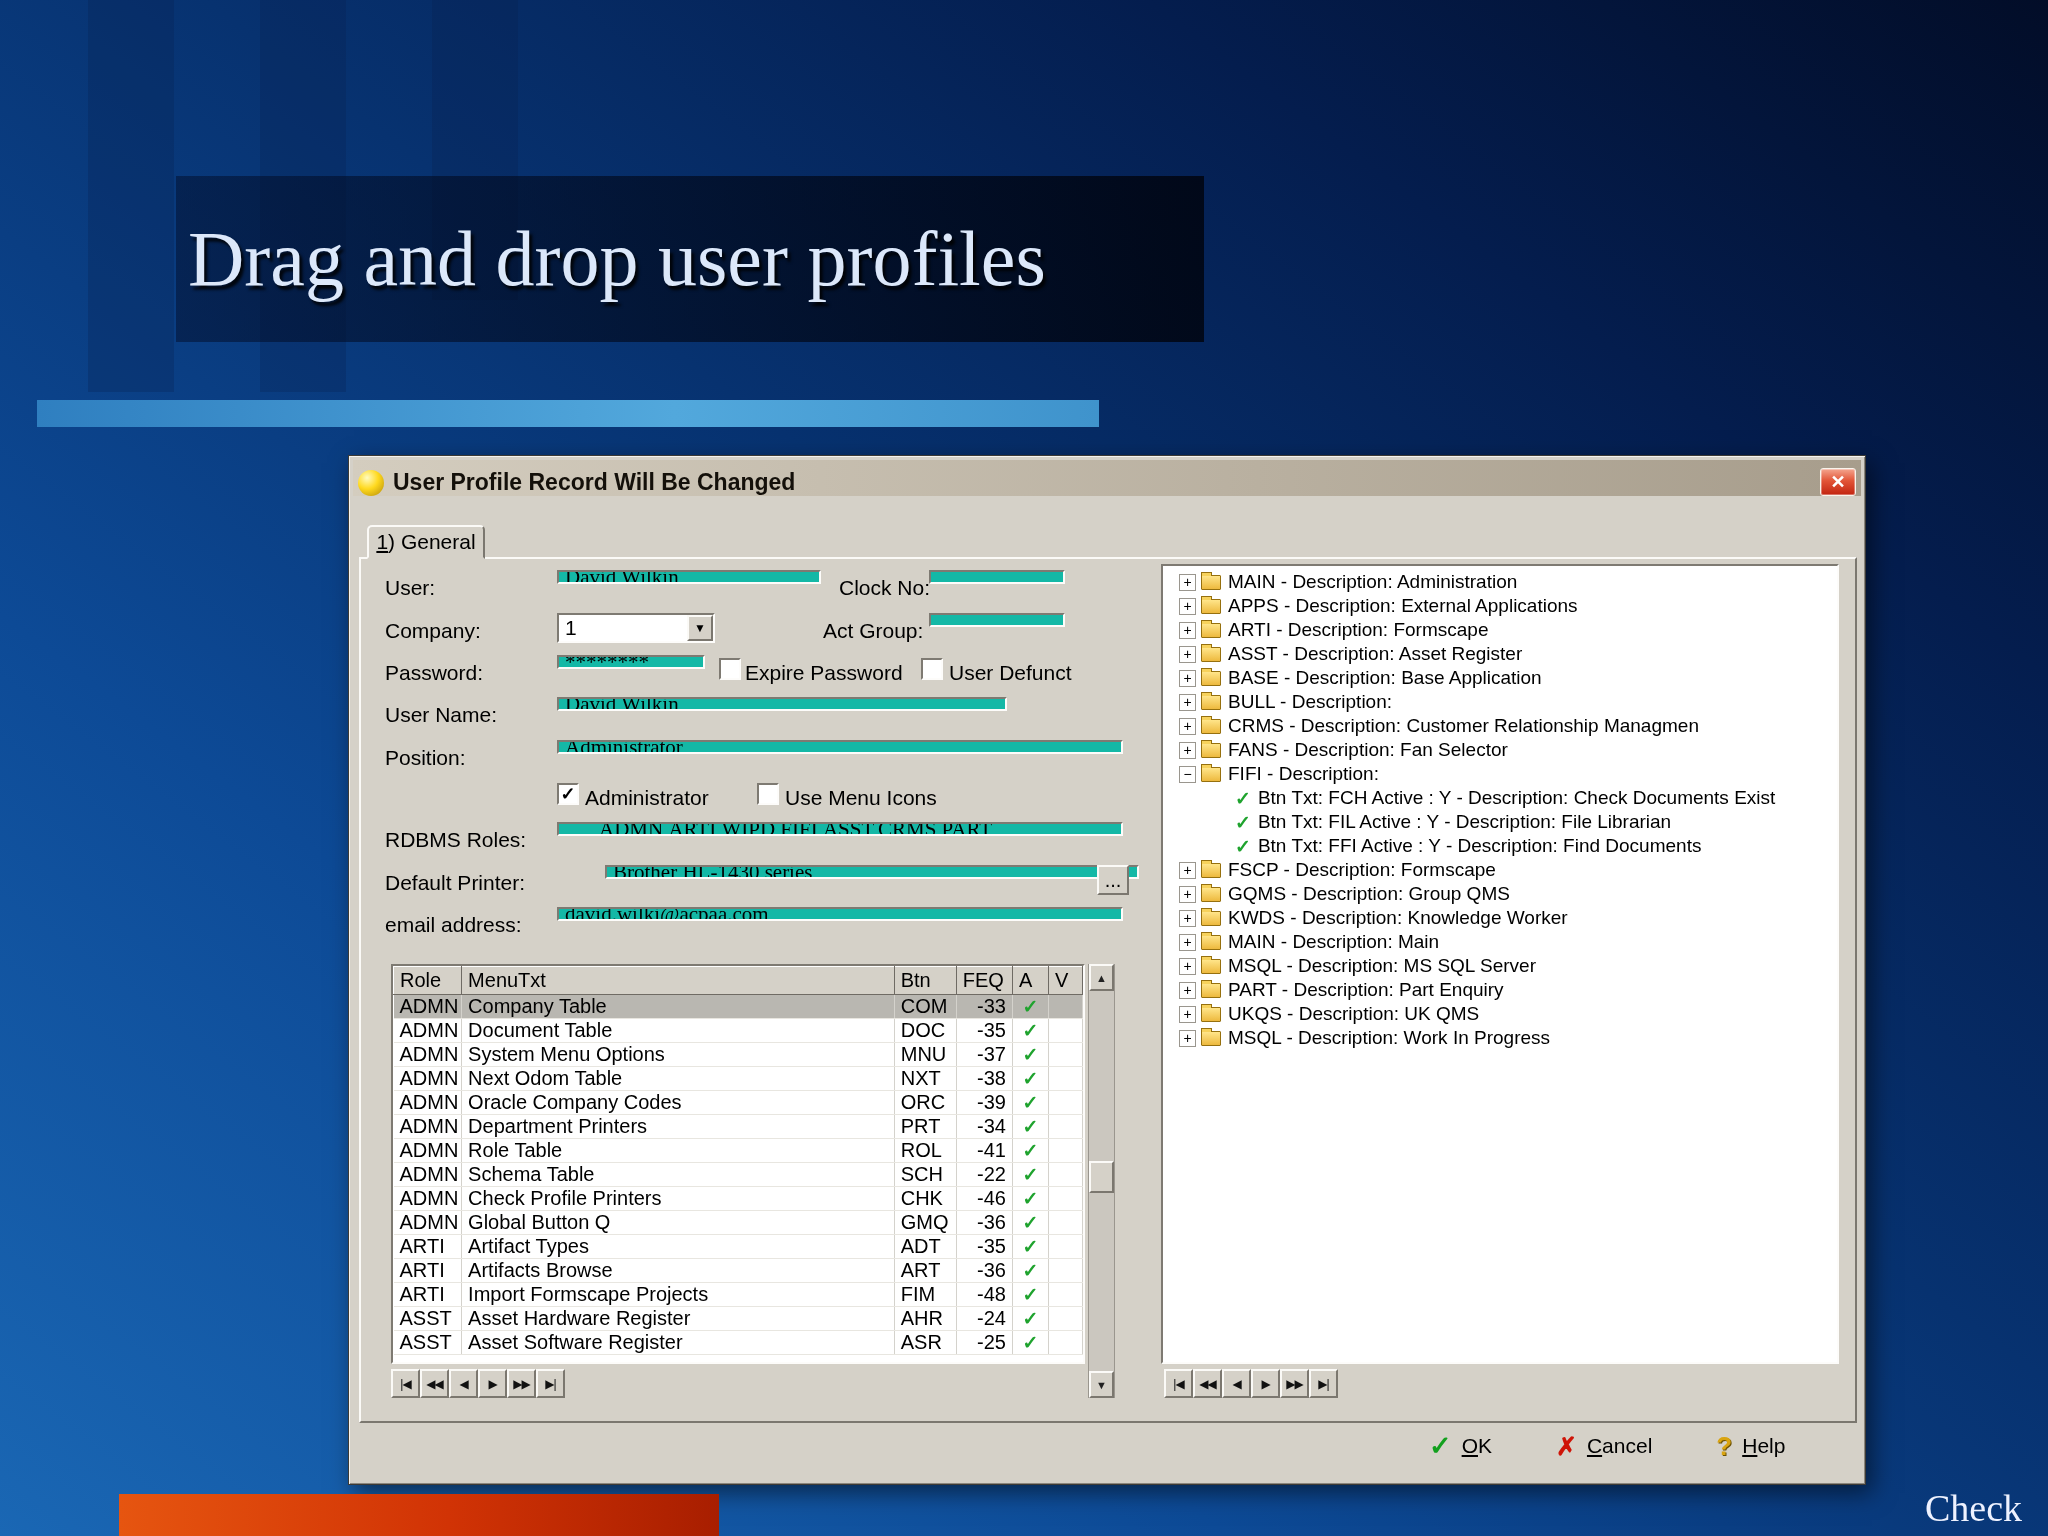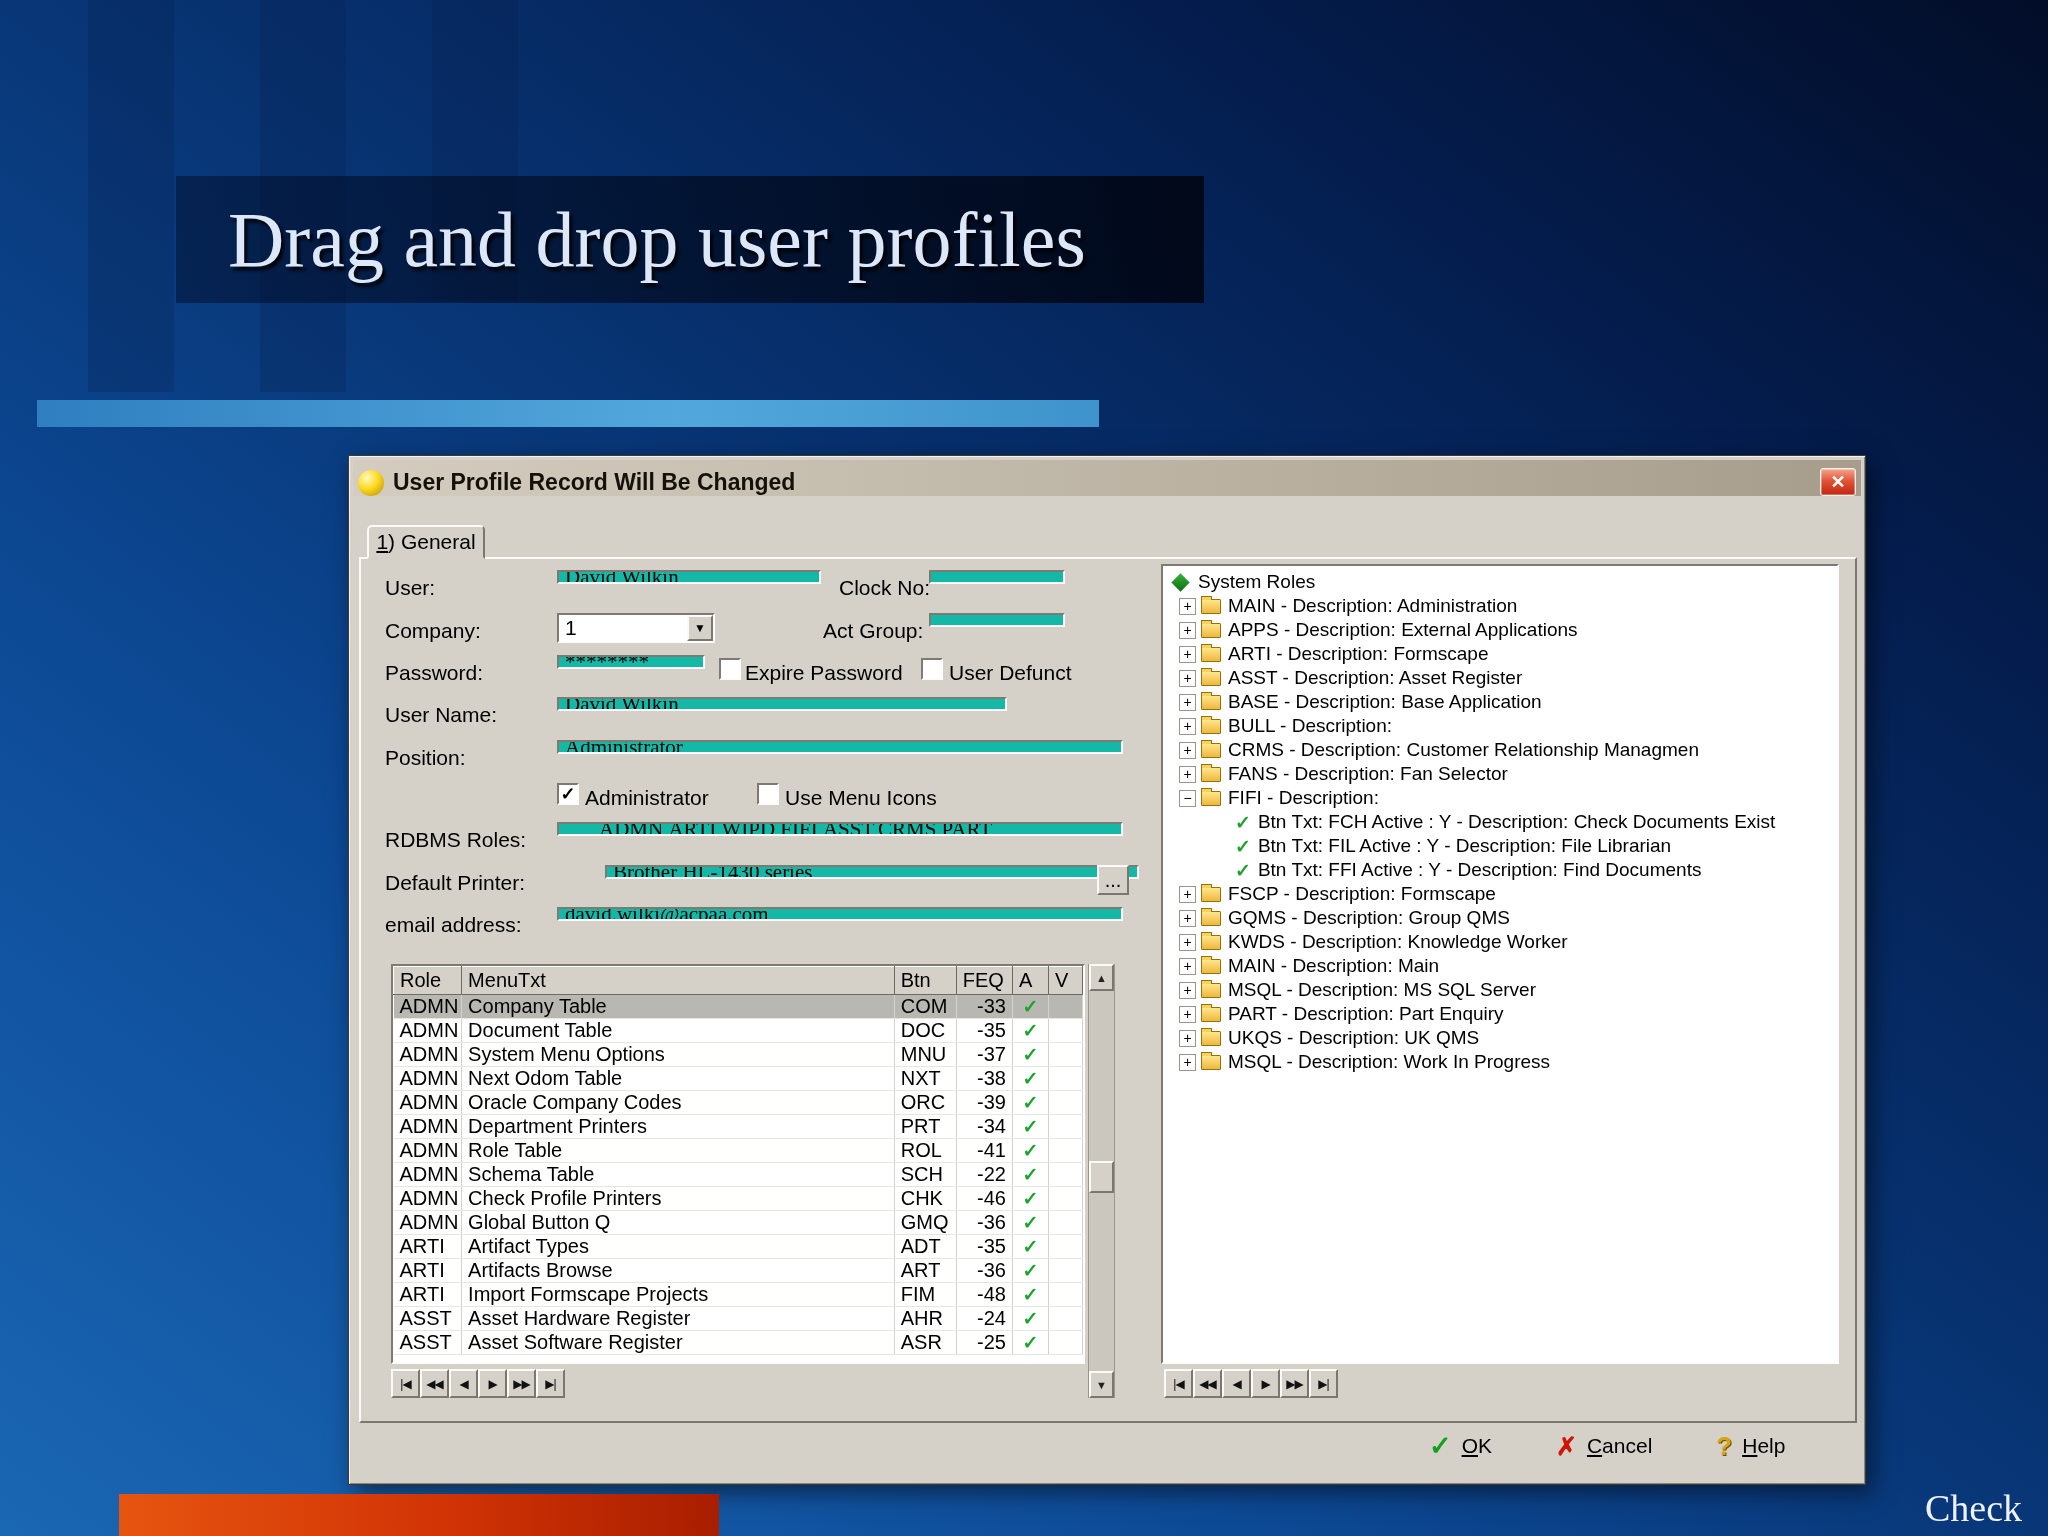--- a/index.html
+++ b/index.html
@@ -4,22 +4,22 @@
 <style>
   *{margin:0;padding:0;box-sizing:border-box;}
   html,body{width:2048px;height:1536px;}
   body{
     position:relative;overflow:hidden;
     background:linear-gradient(to top right,#1a67b4 0%,#0d4a96 30%,#073270 55%,#041d4e 78%,#020d28 100%);
     font-family:"Liberation Sans",sans-serif;
   }
   .stripe{position:absolute;top:0;background:rgba(8,34,80,.28);}
   
-  .title-band{position:absolute;left:176px;top:176px;width:1028px;height:127px;
-    background:linear-gradient(to right,rgba(2,16,48,.55),rgba(0,2,10,.8));display:flex;align-items:center;padding-left:40px;}
+  .title-band{position:absolute;left:176px;top:176px;width:1028px;height:166px;
+    background:linear-gradient(to right,rgba(2,16,48,.55),rgba(0,2,10,.8));display:flex;align-items:center;}
   .slide-title{font-family:"Liberation Serif",serif;font-size:78px;color:#dce8fa;padding-left:12px;
     text-shadow:3px 4px 3px rgba(0,0,0,.85);white-space:nowrap;}
   .cyan-bar{position:absolute;left:37px;top:400px;width:1062px;height:27px;
     background:linear-gradient(90deg,#2f7fc0,#52a8dc 60%,#3f93cc);}
   .orange-bar{position:absolute;left:119px;bottom:0;width:600px;height:42px;
     background:linear-gradient(90deg,#e65510,#d13305 55%,#a81e00);}
   .home{position:absolute;right:26px;bottom:6px;font-family:"Liberation Serif",serif;font-size:38px;color:#eef2ff;}
 
   
   .dialog{position:absolute;left:348px;top:455px;width:1518px;height:1030px;background:#d5d1c8;
@@ -314,24 +314,20 @@
   <div class="nav nav-left" id="navL">
       <span>|◀</span>
       <span>◀◀</span>
       <span>◀</span>
       <span>▶</span>
       <span>▶▶</span>
       <span>▶|</span>
     </div>
 
   <div class="treebox" id="tree">
-      <div class="trow root">
-        <span class="diamond"></span>
-        <span>System Roles</span>
-      </div>
       <div class="trow folder">
         <span class="expander">+</span>
         <span class="folder-ic"></span>
         <span>MAIN - Description:  Administration</span>
       </div>
       <div class="trow folder">
         <span class="expander">+</span>
         <span class="folder-ic"></span>
         <span>APPS - Description:  External Applications</span>
       </div>

